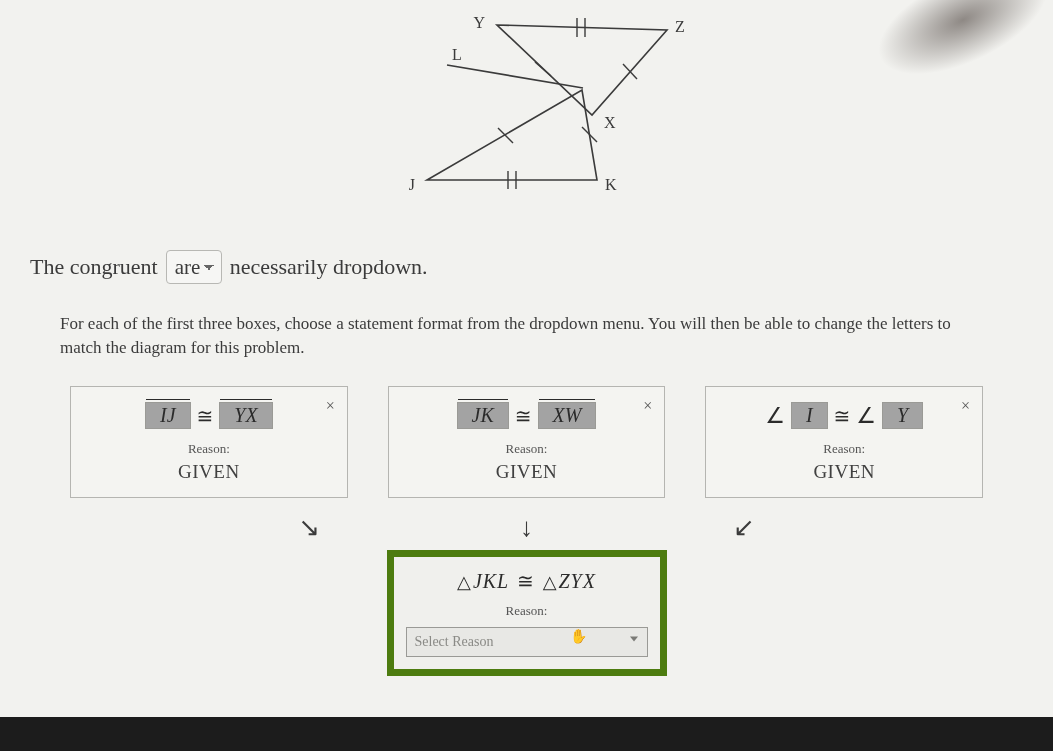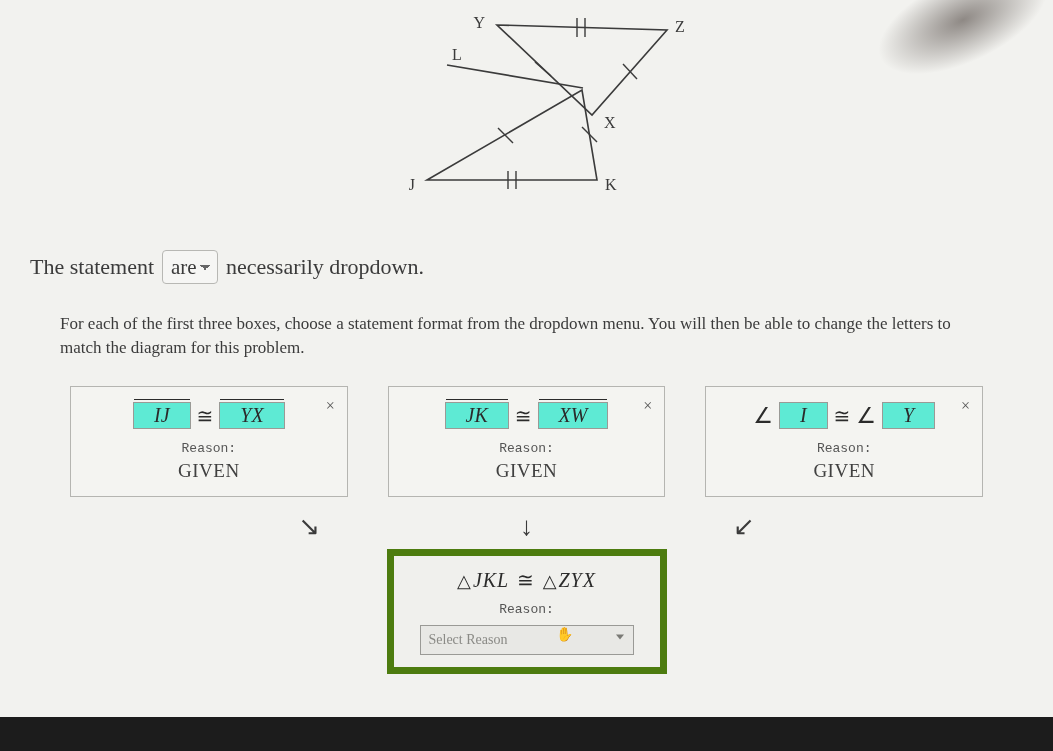--- a/index.html
+++ b/index.html
@@ -88,22 +88,22 @@
     align-items: center;
     justify-content: center;
     gap: 4px;
     font-family: 'Times New Roman', serif;
     font-size: 20px;
     color: #2b2b2b;
     min-height: 30px;
   }
   .seg-box {
     border: 1px solid #9a9a96;
-    background: #5eead4;
-    padding: 1px 20px;
+    background: #a3a3a3;
+    padding: 1px 14px;
     font-style: italic;
     position: relative;
     font-family: 'Times New Roman', serif;
   }
   .overline {
     position: relative;
   }
   .overline::before {
     content: '';
     position: absolute;
@@ -119,21 +119,20 @@
   }
   .angle-sym {
     font-size: 22px;
     padding-right: 2px;
     font-style: normal;
   }
   .reason-label {
     font-size: 13px;
     color: #555;
     margin-top: 10px;
-    font-family: Liberation Mono, monospace;
   }
   .reason-value {
     font-size: 19px;
     color: #404040;
     margin-top: 4px;
     letter-spacing: 0.5px;
   }
   .arrows-row {
     display: flex;
     justify-content: center;
@@ -165,21 +164,21 @@
     color: #2b2b2b;
     letter-spacing: 1px;
   }
   .tri {
     font-style: normal;
     font-size: 18px;
     padding-right: 1px;
   }
   .reason-select {
     margin-top: 8px;
-    width: 214px;
+    width: 242px;
     font-family: inherit;
     font-size: 14px;
     padding: 6px 8px;
     border: 1px solid #9a9a96;
     background: #e8e8e5;
     color: #8a8a86;
     text-align: left;
     appearance: none;
     -webkit-appearance: none;
     position: relative;
@@ -253,21 +252,21 @@
         <text x="287" y="118">X</text>
         <text x="135" y="50">L</text>
         <text x="98" y="180" text-anchor="end">J</text>
         <text x="288" y="180">K</text>
       </g>
       <line x1="266" y1="78" x2="130" y2="55" stroke="#3b3b3b" stroke-width="1.6"></line>
     </svg>
   </div>
 
   <div class="sentence">
-    <span>The statement</span>
+    <span>The congruent</span>
     <select>
       <option>are</option>
     </select>
     <span>necessarily dropdown.</span>
   </div>
 
   <div class="instructions">For each of the first three boxes, choose a statement format from the dropdown menu. You will then be able to change the letters to match the diagram for this problem.</div>
 
   <div class="cards-row">
 

